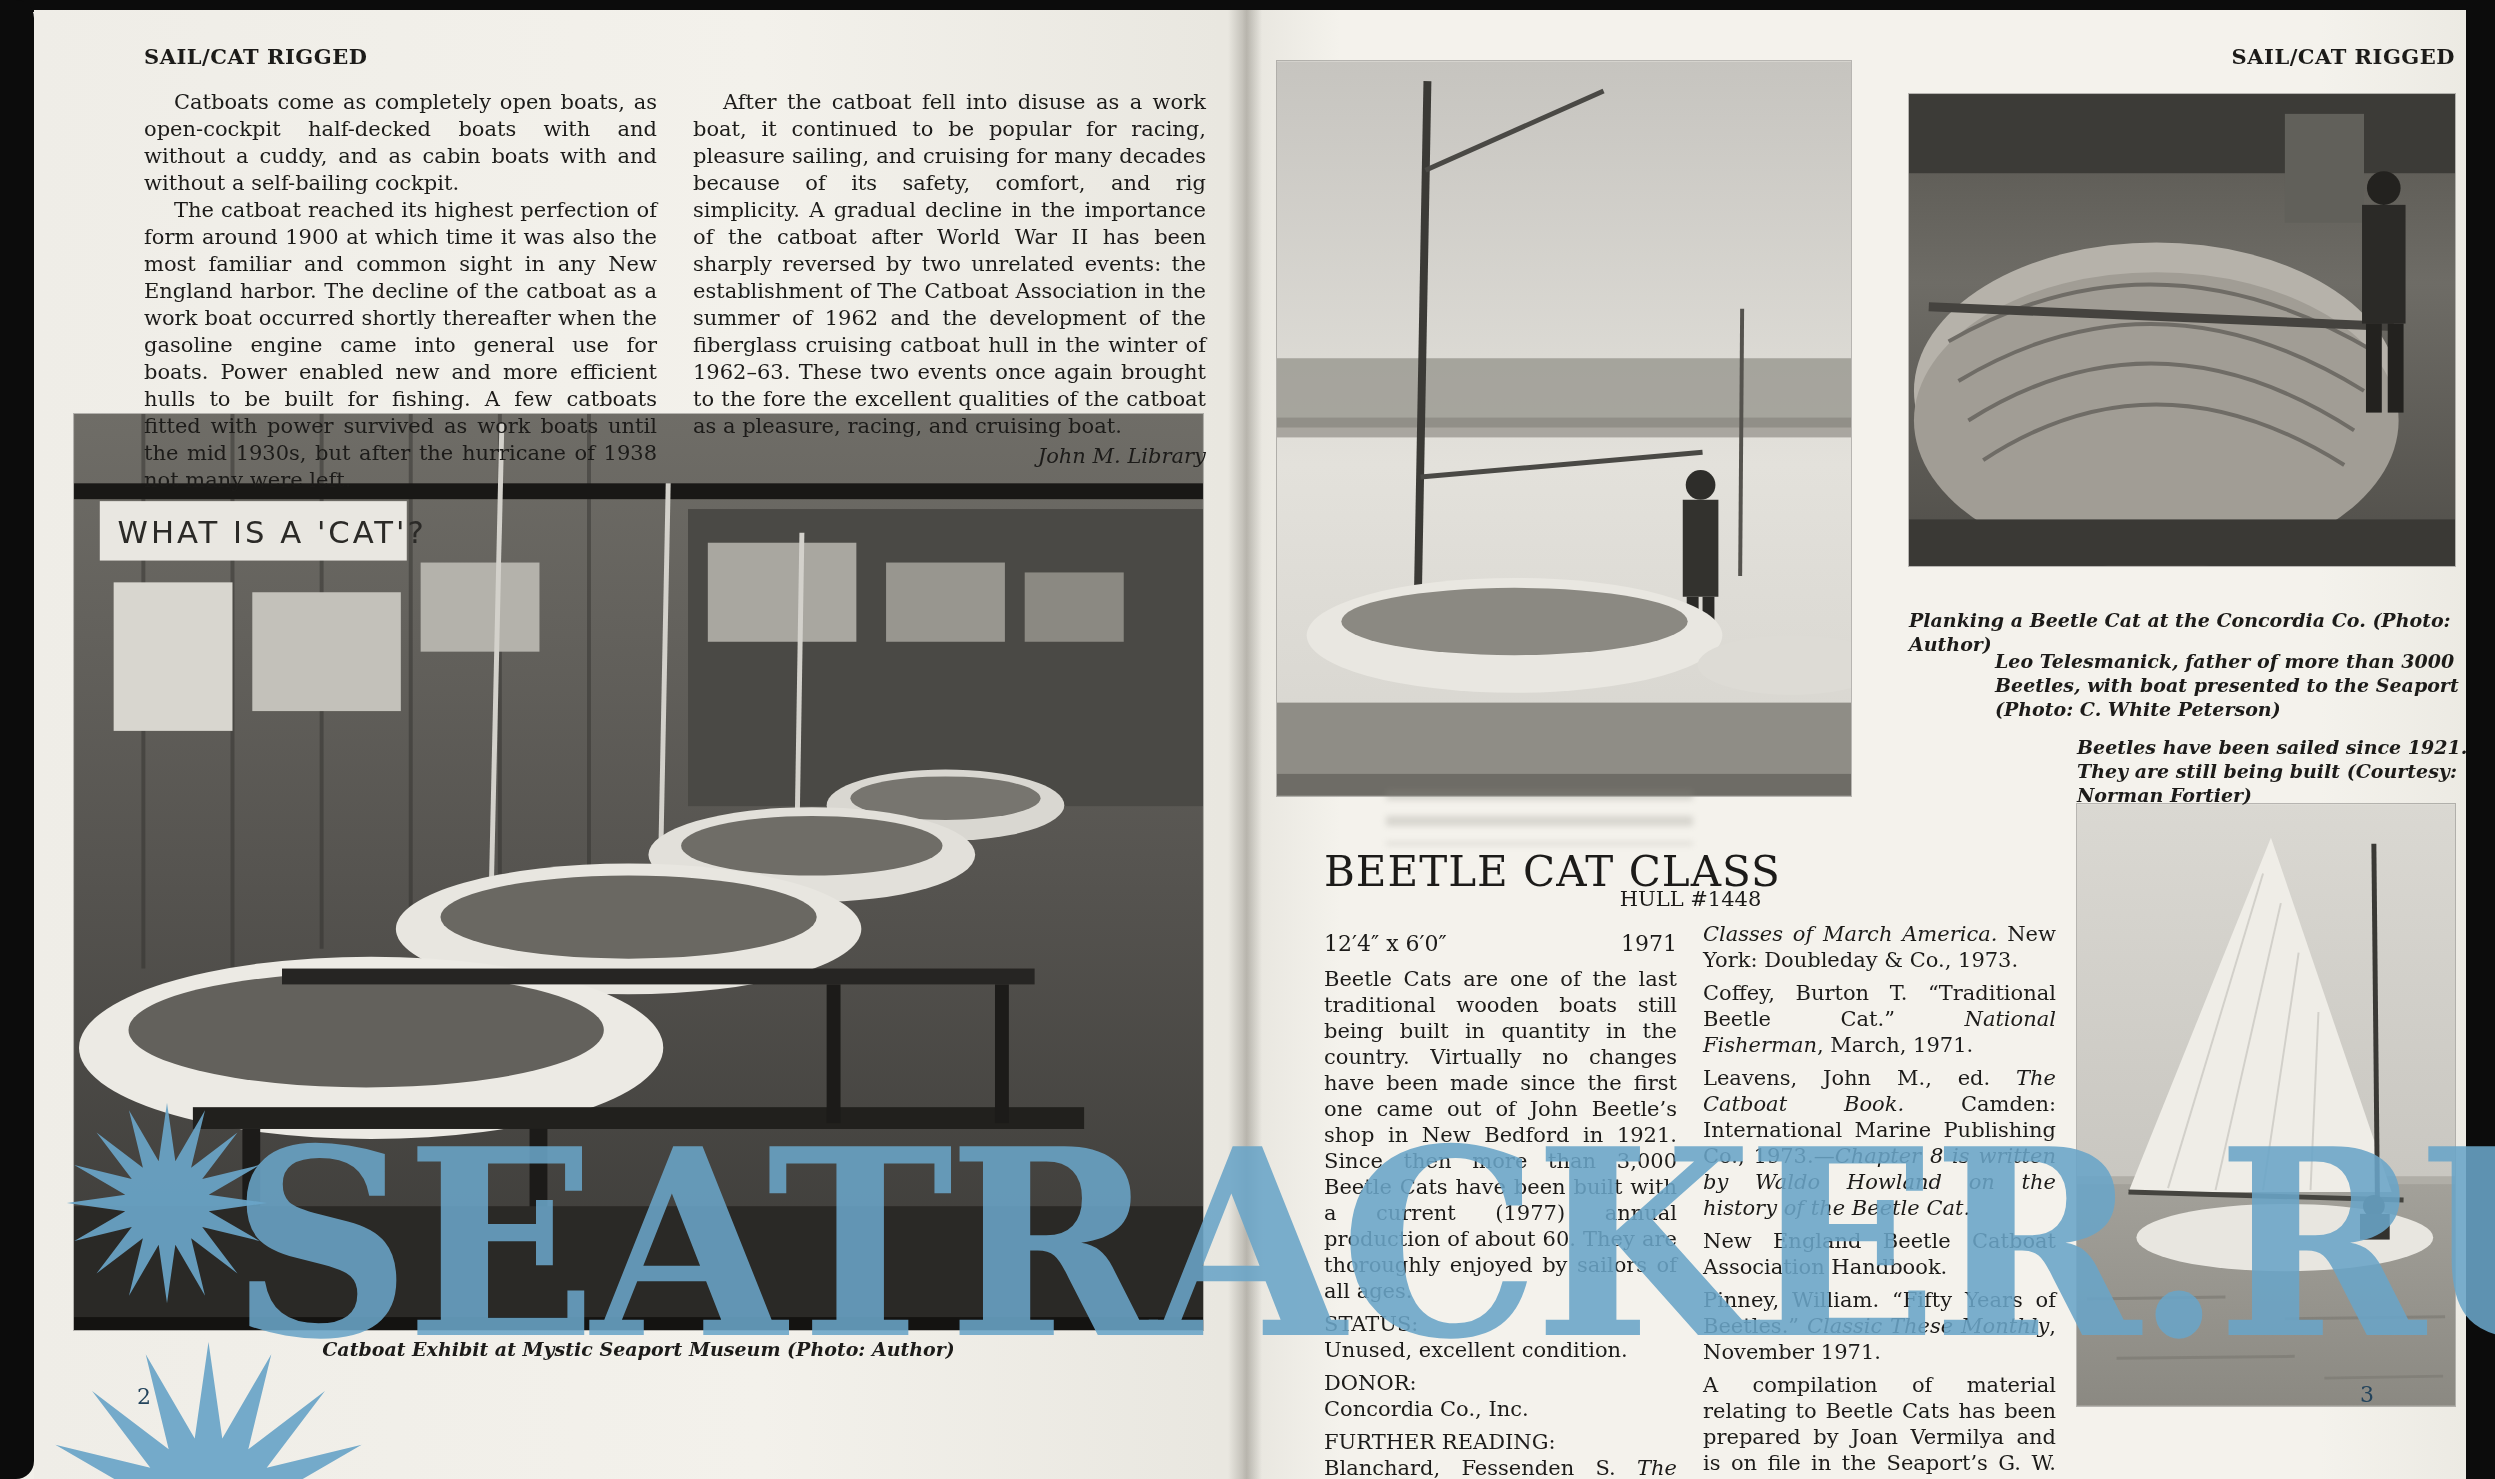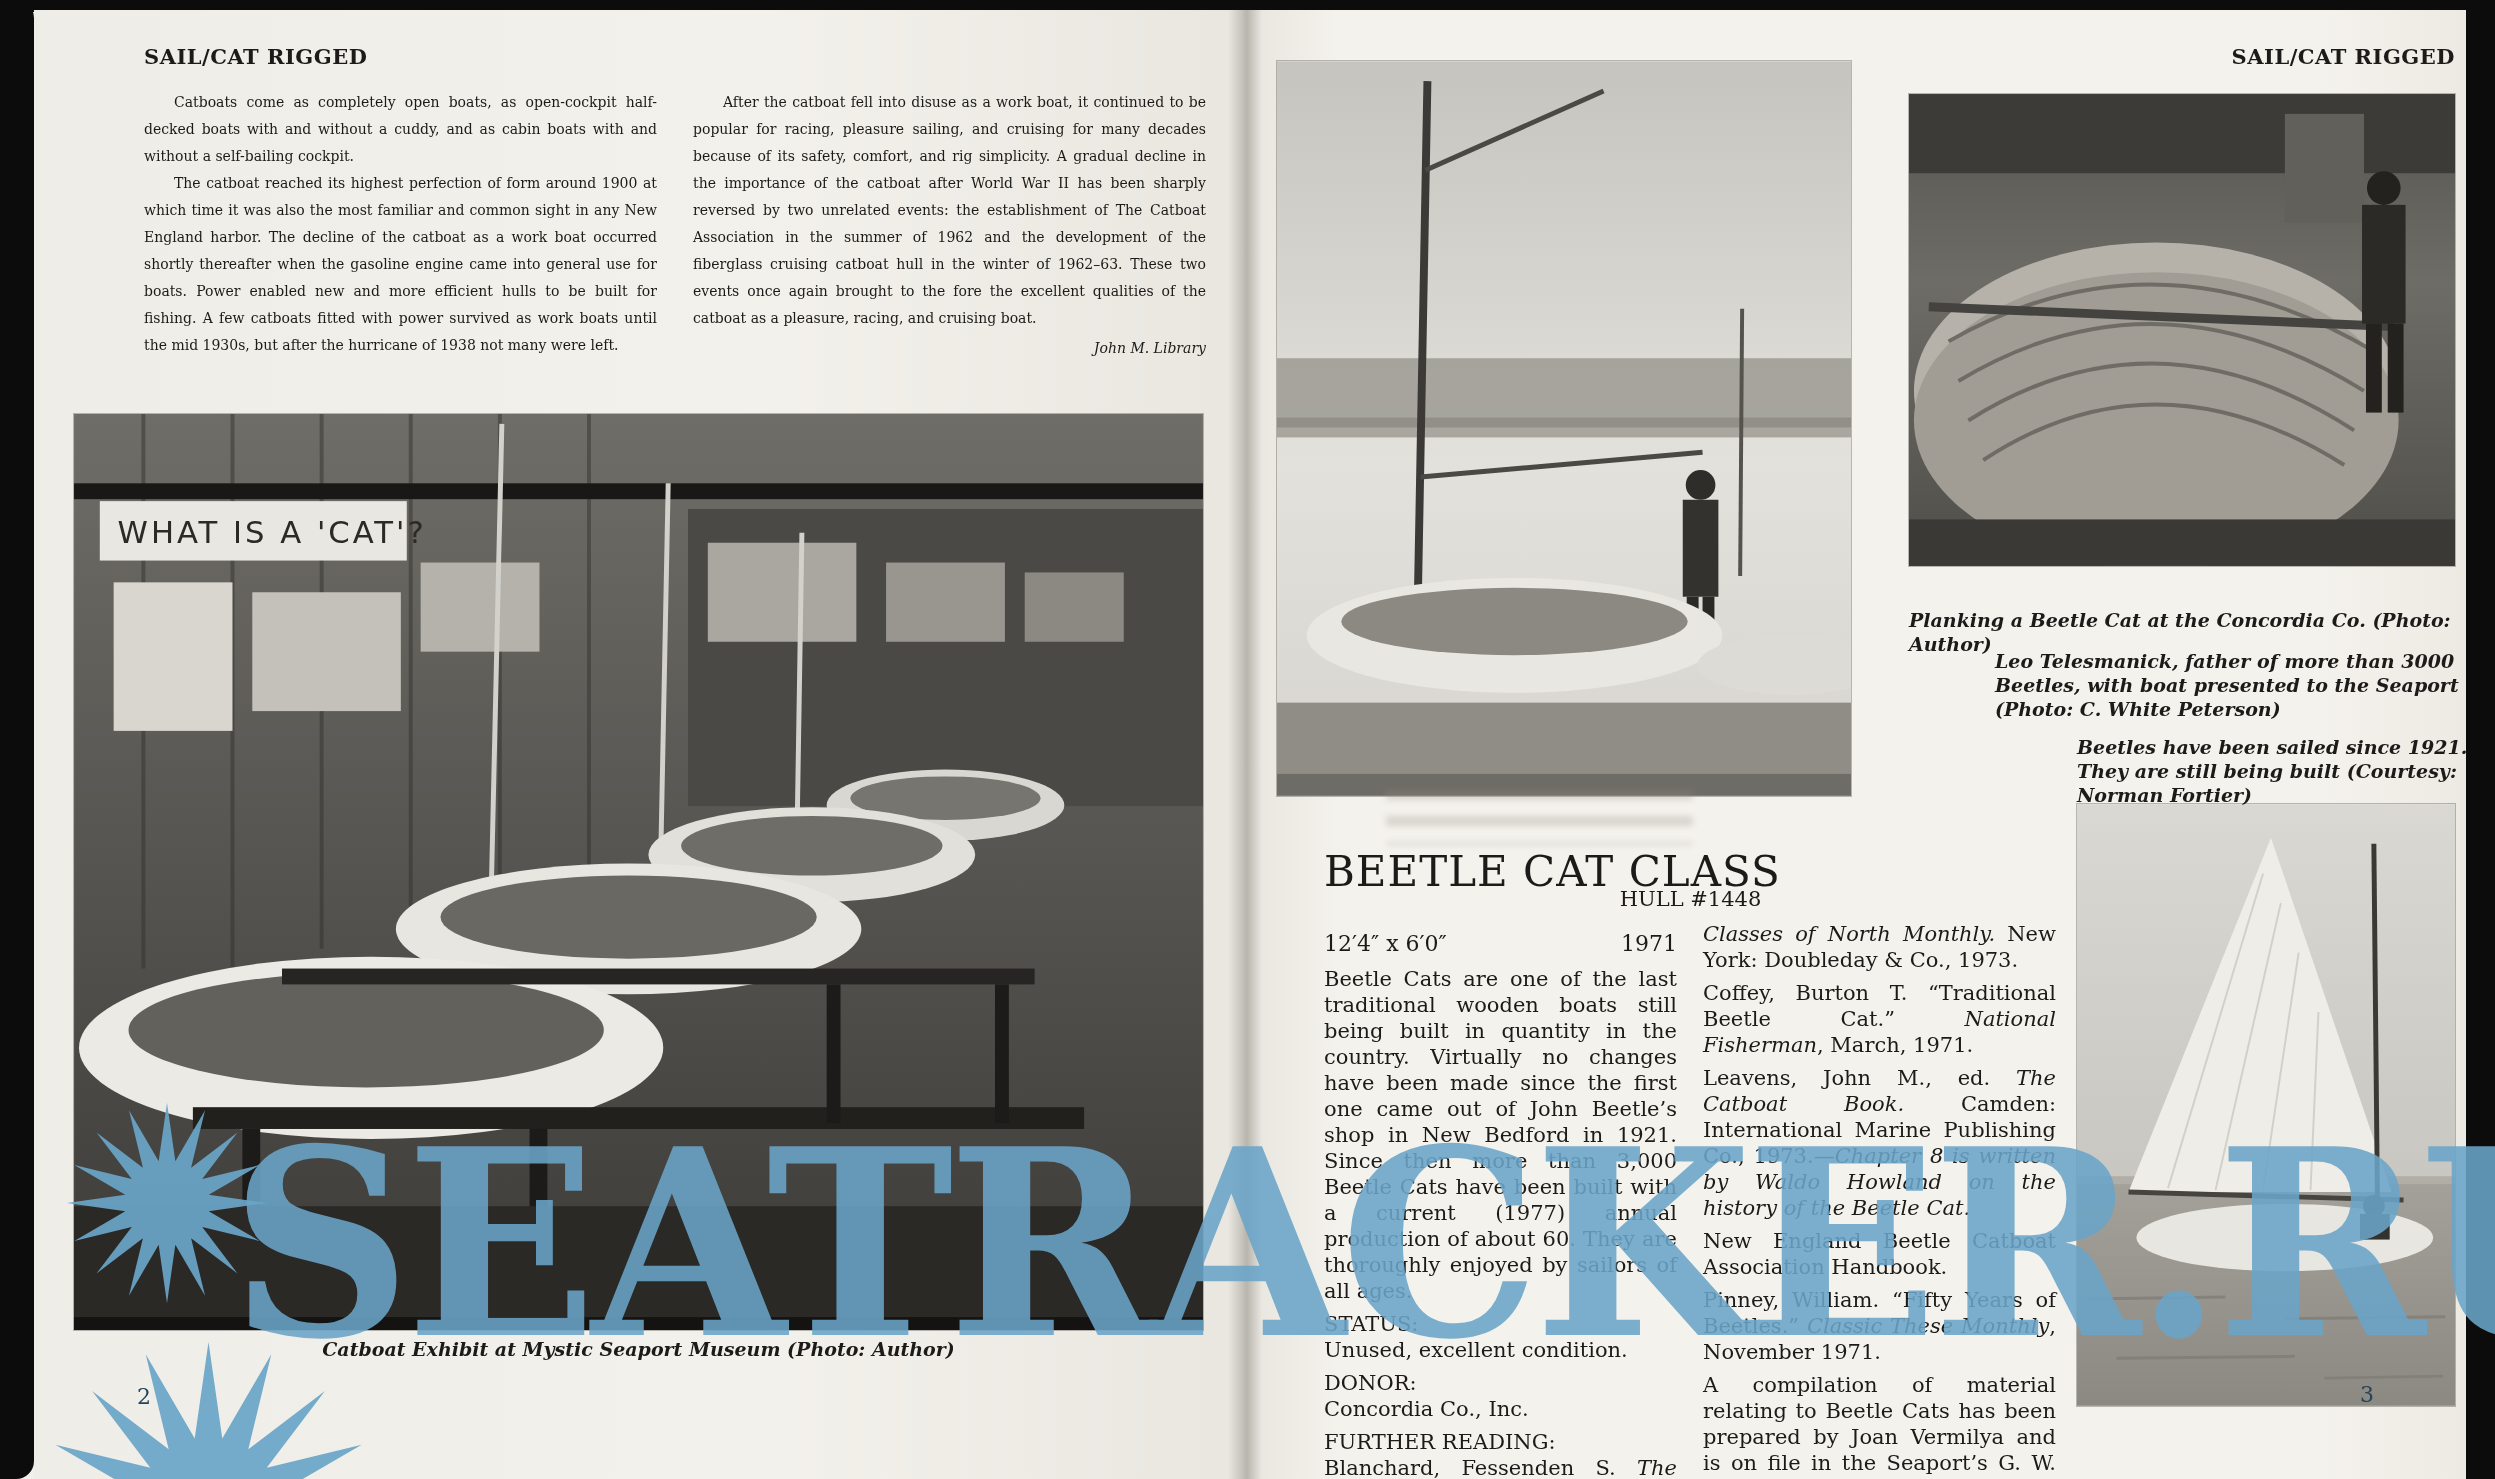--- a/index.html
+++ b/index.html
@@ -14,21 +14,21 @@
   .edge-right{right:0;top:0;width:30px;height:1479px;}
   .page{position:absolute;top:10px;height:1469px;z-index:1;}
   .page-left{left:34px;width:1210px;background:linear-gradient(90deg,#efede7 0%,#f3f1eb 60%,#e9e7e0 98%);}
   .page-right{left:1243px;width:1223px;background:linear-gradient(90deg,#e7e5de 0%,#f4f2ec 8%,#f4f2ec 88%,#eceae3 100%);}
   .gutter{position:absolute;left:1228px;top:10px;width:34px;height:1469px;z-index:2;
     background:linear-gradient(90deg,rgba(0,0,0,0) 0%,rgba(60,55,45,.22) 45%,rgba(60,55,45,.28) 55%,rgba(0,0,0,0) 100%);}
   .abs{position:absolute;}
   
   .running-head{font-weight:bold;font-size:21px;letter-spacing:0.5px;z-index:3;}
   
-  .bodycol{font-size:14px;line-height:27px;text-align:justify;z-index:3;}
+  .bodycol{font-size:21px;line-height:27px;text-align:justify;z-index:3;}
   .bodycol p{margin:0;text-indent:30px;}
   .byline{text-align:right;font-style:italic;margin-top:3px;}
   
   .caption{font-weight:bold;font-style:italic;font-size:19px;line-height:24px;z-index:3;}
   .caption.center{text-align:center;}
   
   .photo{position:absolute;overflow:hidden;box-shadow:0 0 0 1px rgba(0,0,0,.25);z-index:2;}
   .photo svg{display:block;}
   
   .class-title{font-size:42px;letter-spacing:1px;z-index:3;}
@@ -259,21 +259,21 @@
     <p>Beetle Cats are one of the last traditional wooden boats still being built in quantity in the country. Virtually no changes have been made since the first one came out of John Beetle’s shop in New Bedford in 1921. Since then more than 3,000 Beetle Cats have been built with a current (1977) annual production of about 60. They are thoroughly enjoyed by sailors of all ages.</p>
     <p class="label">STATUS:</p>
     <p>Unused, excellent condition.</p>
     <p class="label">DONOR:</p>
     <p>Concordia Co., Inc.</p>
     <p class="label">FURTHER READING:</p>
     <p><span>Blanchard, Fessenden S. </span><span style="font-style: italic;">The Sailboat</span></p>
   </div>
 
   <div class="abs entrycol" style="left:1703px;top:921px;width:353px;">
-    <p><span style="font-style: italic;">Classes of North Monthly.</span><span> New York: Doubleday &amp; Co., 1973.</span></p>
+    <p><span style="font-style: italic;">Classes of March America.</span><span> New York: Doubleday &amp; Co., 1973.</span></p>
     <p><span>Coffey, Burton T. “Traditional Beetle Cat.” </span><span style="font-style: italic;">National Fisherman</span><span>, March, 1971.</span></p>
     <p><span>Leavens, John M., ed. </span><span style="font-style: italic;">The Catboat Book.</span><span> Camden: International Marine Publishing Co., 1973.—</span><span style="font-style: italic;">Chapter 8 is written by Waldo Howland on the history of the Beetle Cat.</span></p>
     <p><span>New England Beetle Catboat Association Handbook.</span></p>
     <p><span>Pinney, William. “Fifty Years of Beetles.” </span><span style="font-style: italic;">Classic These Monthly</span><span>, November 1971.</span></p>
     <p><span>A compilation of material relating to Beetle Cats has been prepared by Joan Vermilya and is on file in the Seaport’s G. W. Blunt White Library. The entire building process has been videotaped and may be viewed at the Seaport.</span></p>
 
   </div>
 
   <div class="abs pagenum" style="left:2360px;top:1382px;color:#24445c;">3</div>
 

